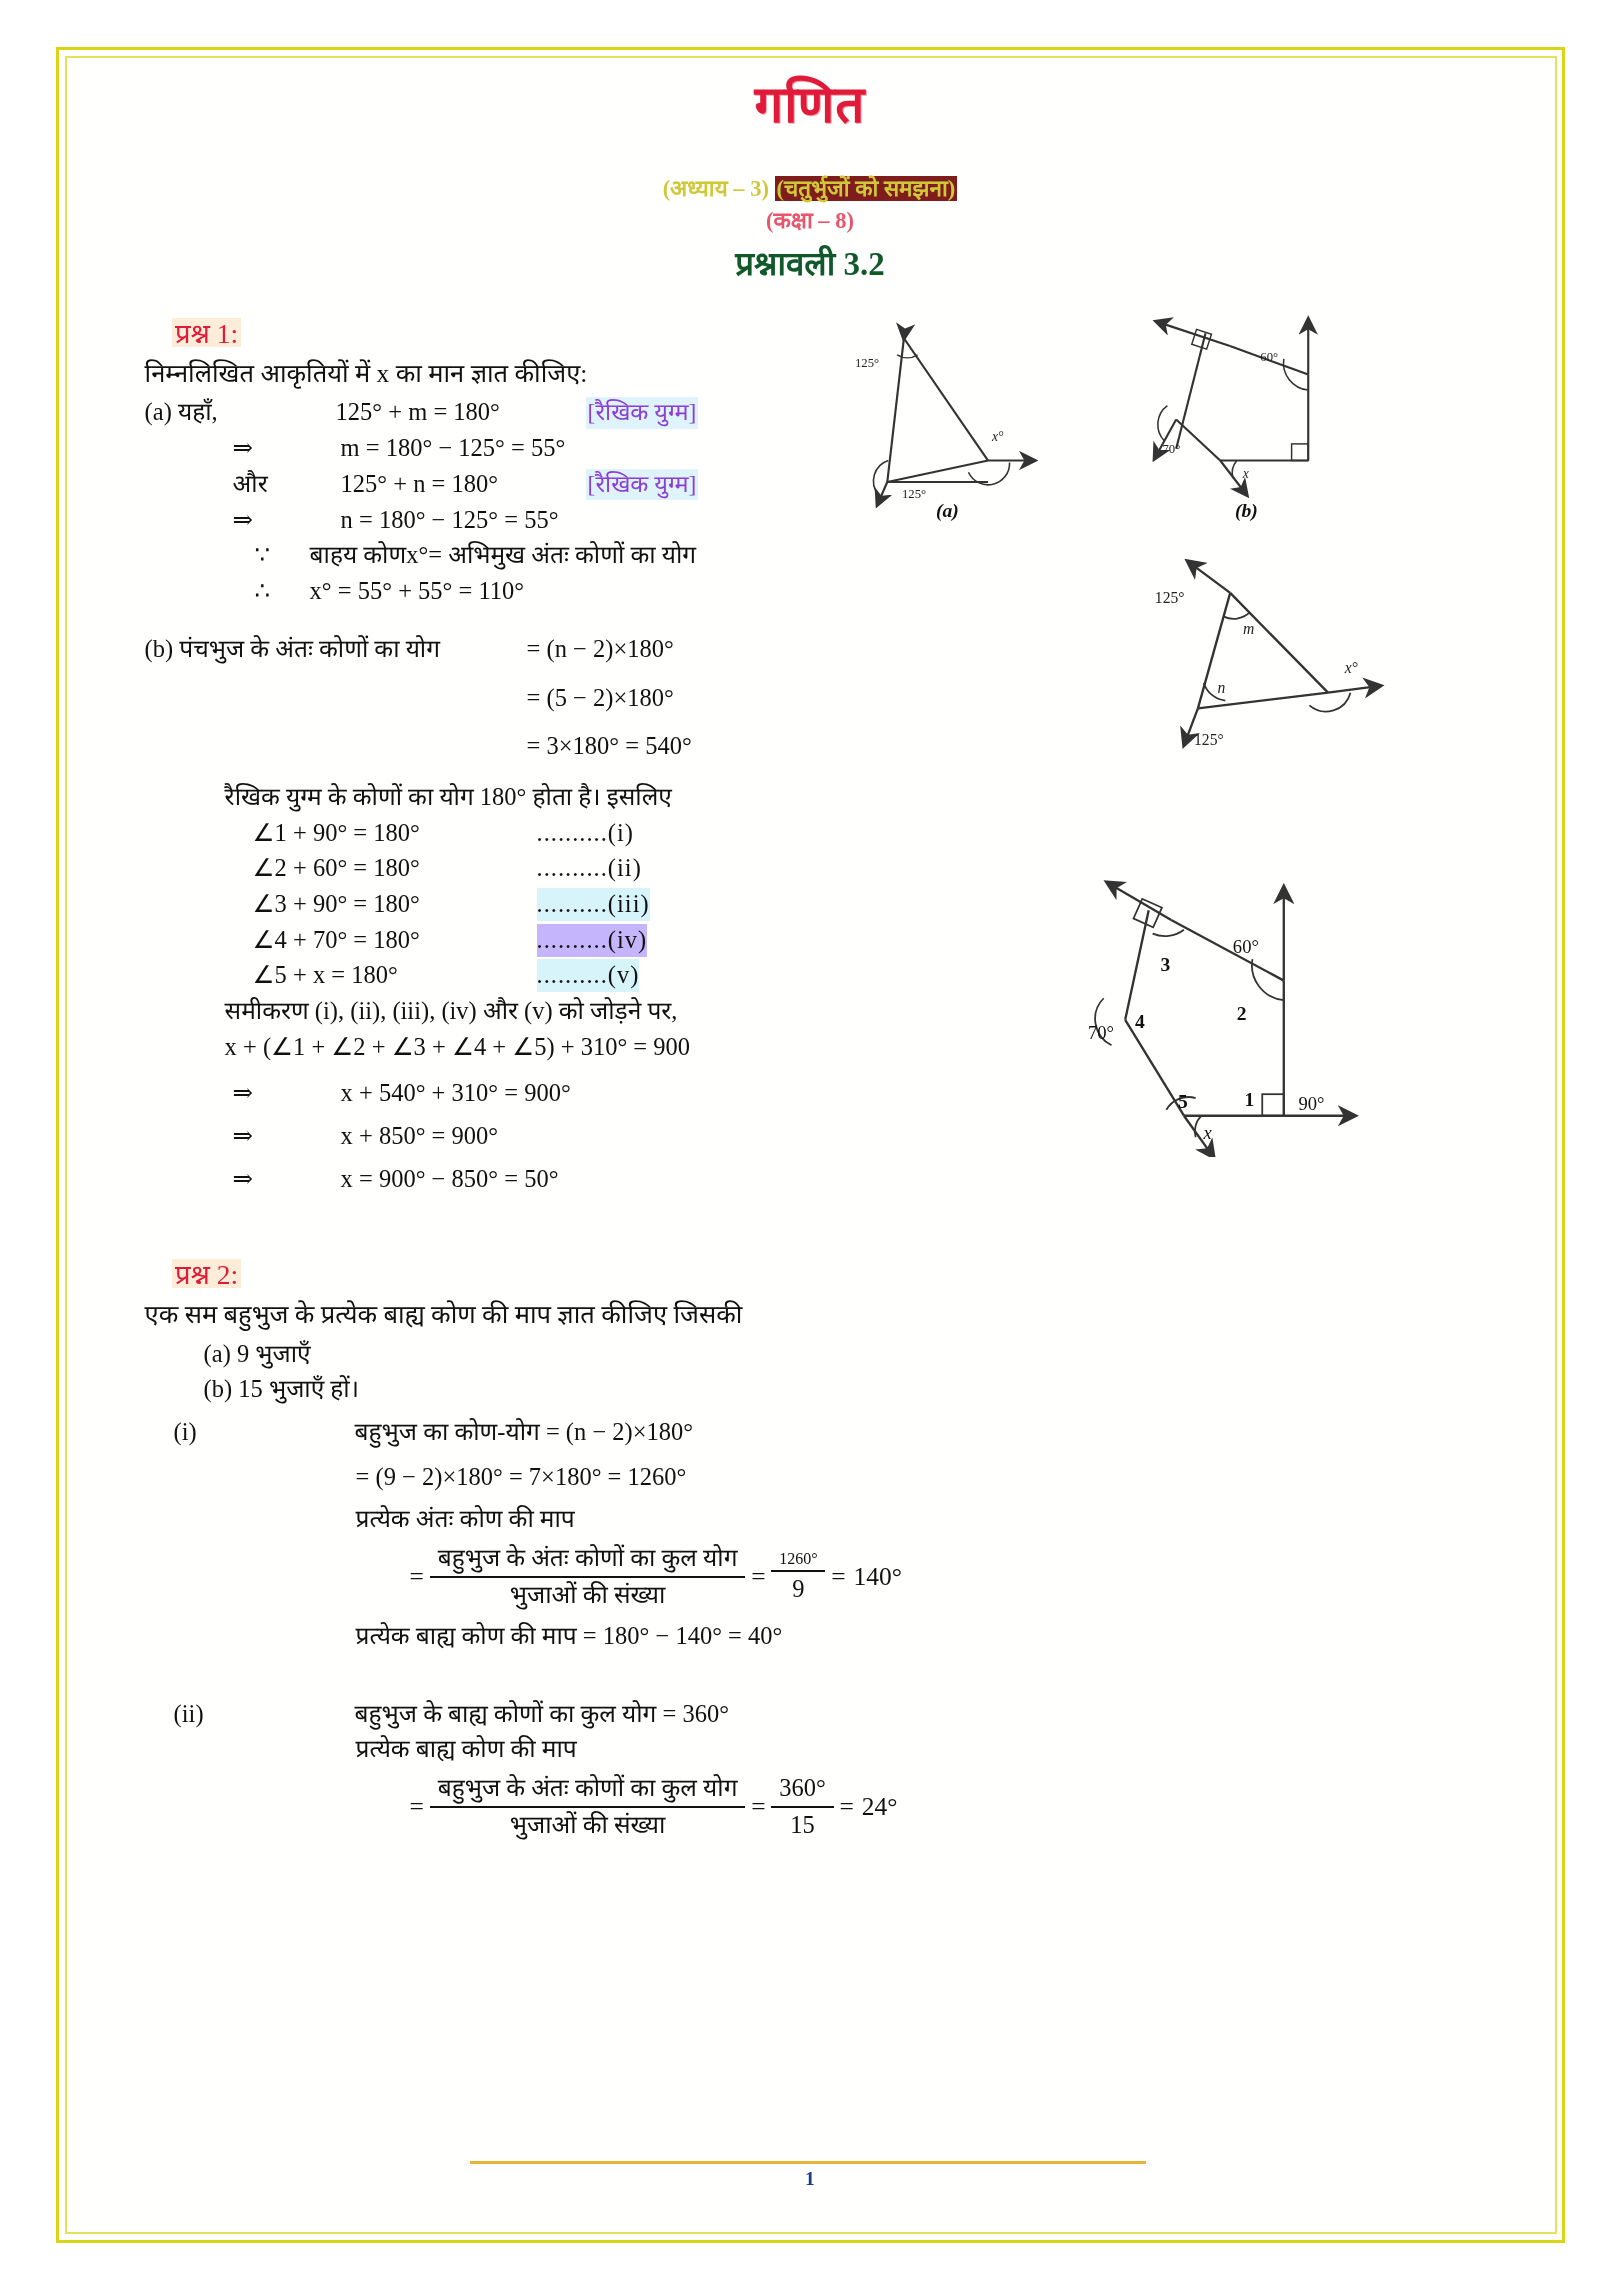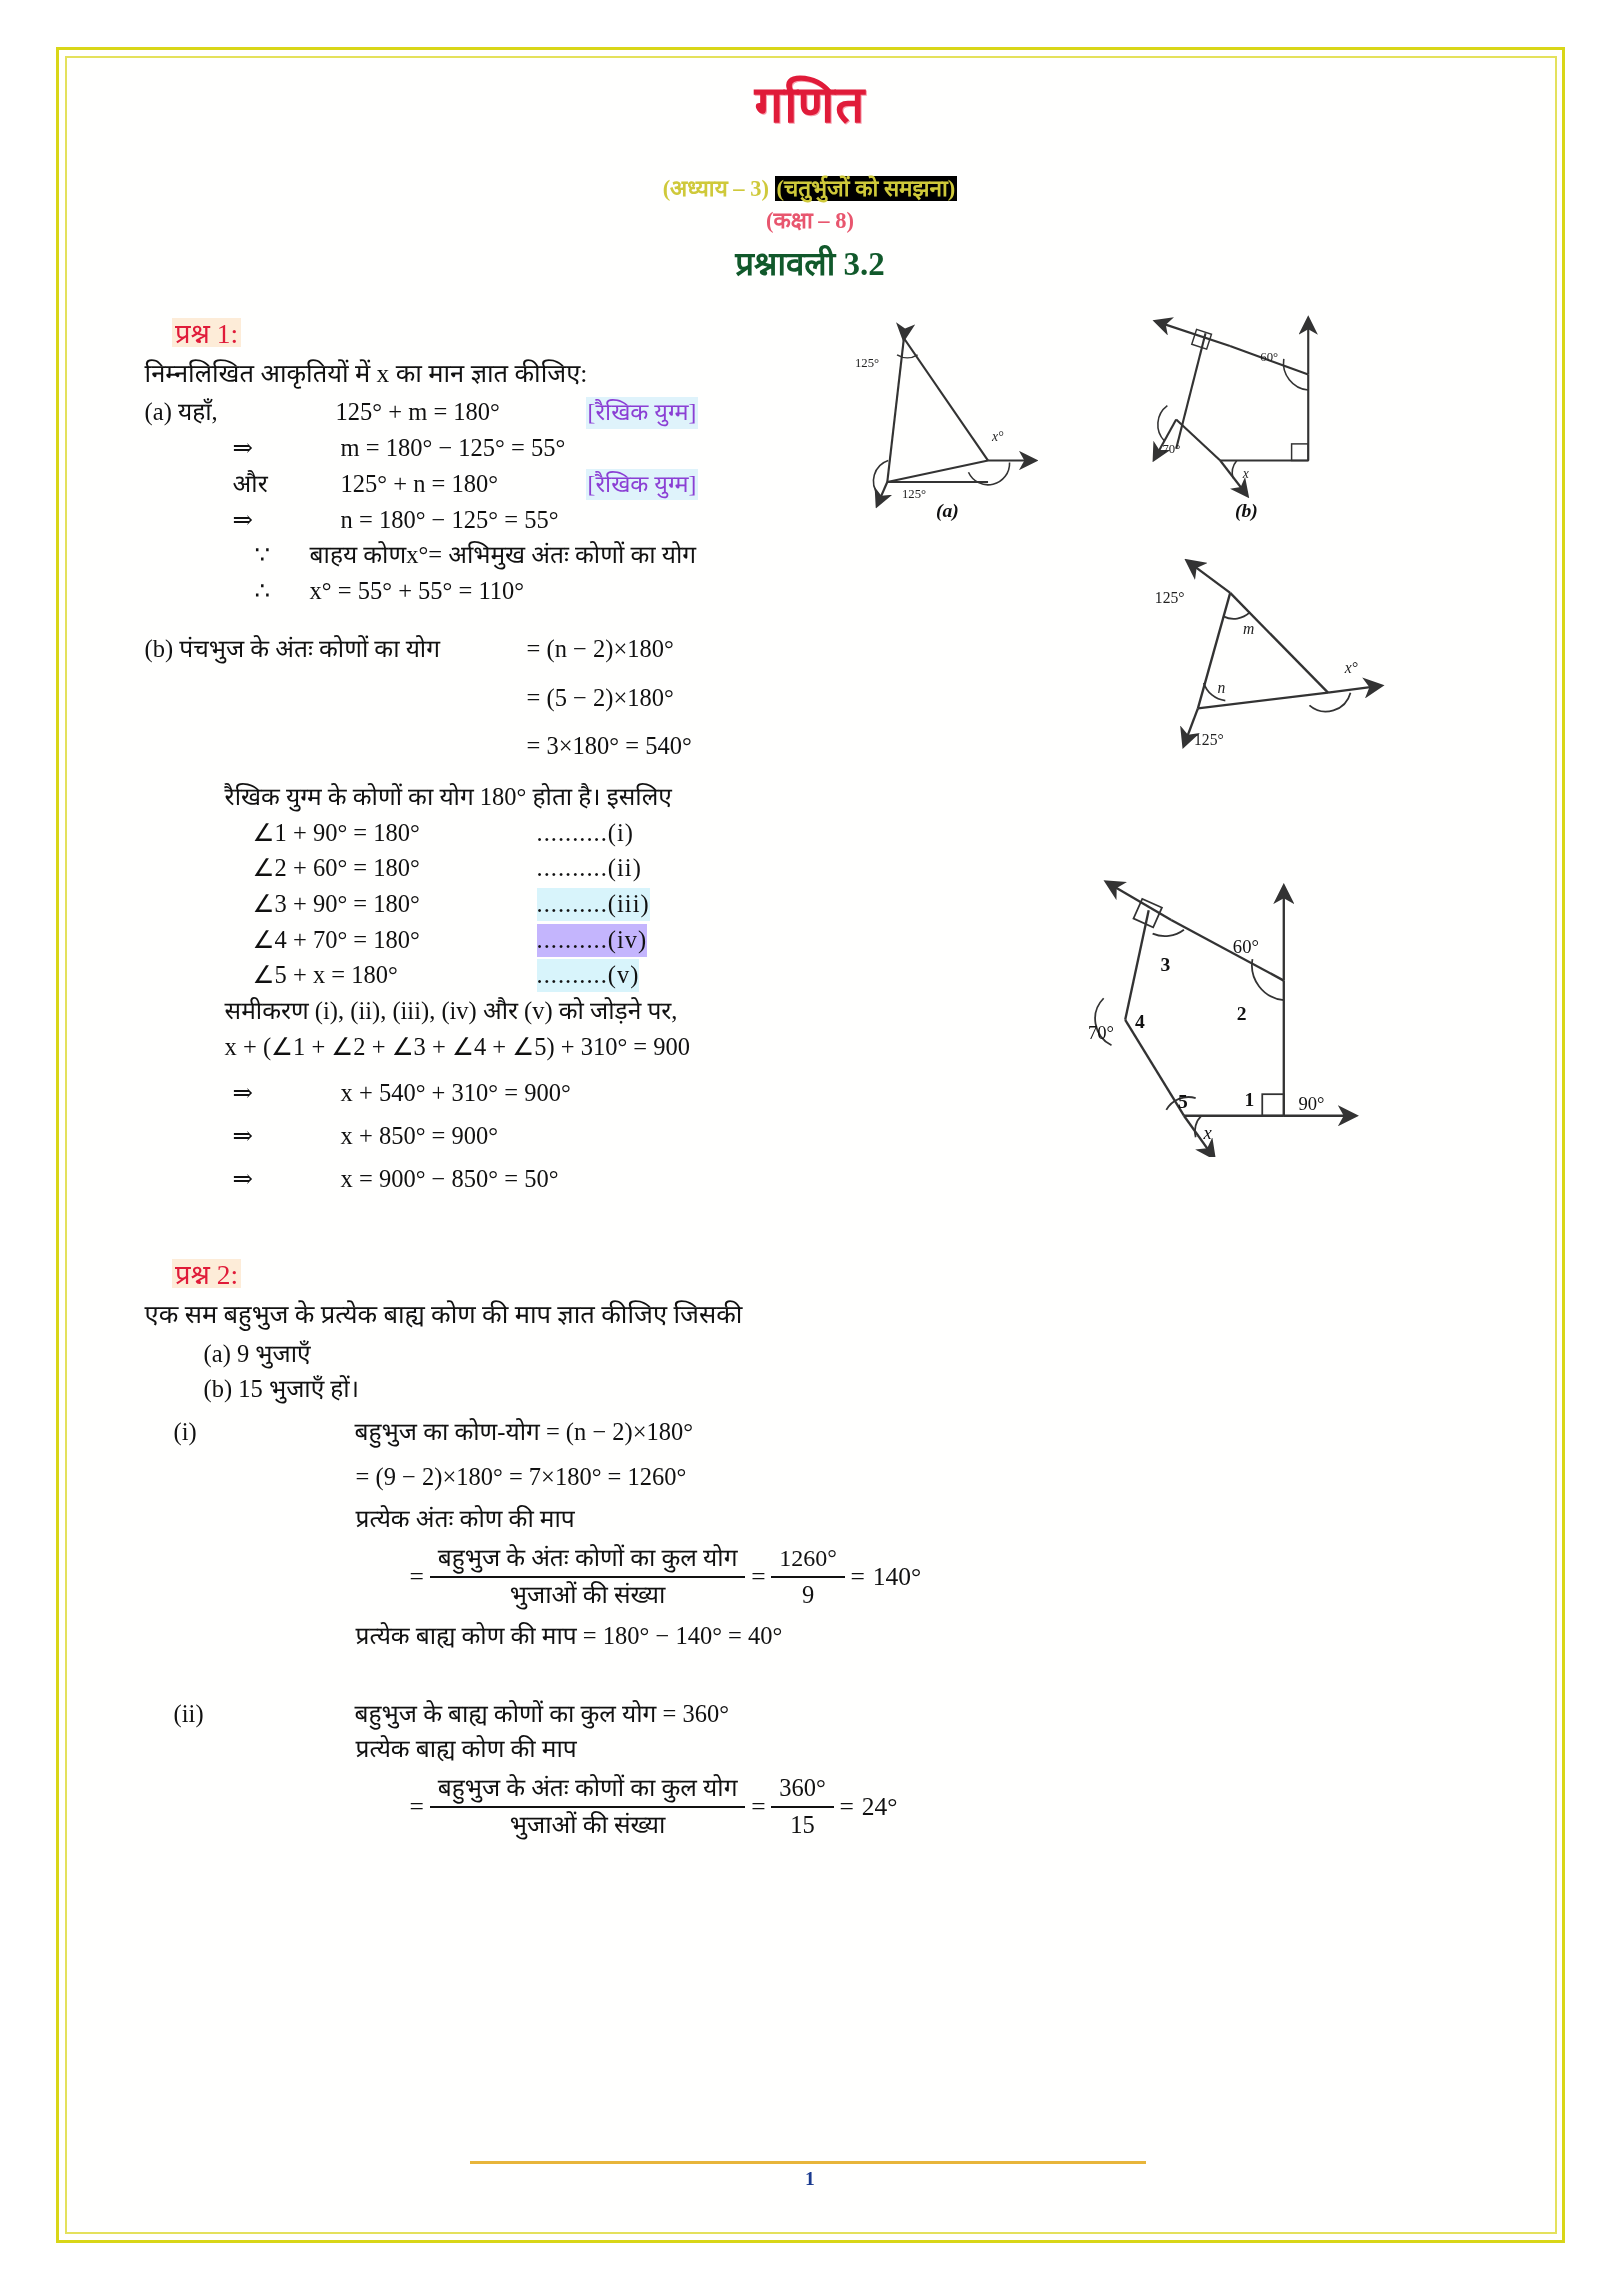--- a/index.html
+++ b/index.html
@@ -41,21 +41,21 @@
   }
   .chapter-line {
     position: absolute;
     top: 172px; left: 0; width: 100%;
     text-align: center;
     font-size: 22.5px;
     font-weight: bold;
     color: #cfc93a;
   }
   .chapter-line .hl {
-    background: #000000;
+    background: #7f1d1d;
     padding: 0 2px;
   }
   .class-line {
     position: absolute;
     top: 204px; left: 0; width: 100%;
     text-align: center;
     font-size: 22.5px;
     font-weight: bold;
     color: #e8566e;
   }
@@ -294,21 +294,21 @@
 
   <div class="line row" style="margin-top:5.9px;align-items:center">
     <span style="width:265px;flex:none"></span>
     <span class="eqsym">=</span>
     <span class="frac">
       <span class="num" style="font-size:24.5px">बहुभुज के अंतः कोणों का कुल योग</span>
       <span class="den" style="font-size:24.5px">भुजाओं की संख्या</span>
     </span>
     <span class="eqsym">=</span>
     <span class="frac">
-      <span class="num mth" style="font-size:24px">1260°</span>
+      <span class="num mth" style="font-size:16px">1260°</span>
       <span class="den mth" style="font-size:24.5px">9</span>
     </span>
     <span class="eqsym">=</span>
     <span class="mth" style="font-size:25.5px;margin-left:7.8px">140°</span>
   </div>
 
   <div class="line row" style="margin-top:8px">
     <span style="width:211px;flex:none"></span>
     <span>प्रत्येक बाह्य कोण की माप = 180° − 140° = 40°</span>
   </div>

